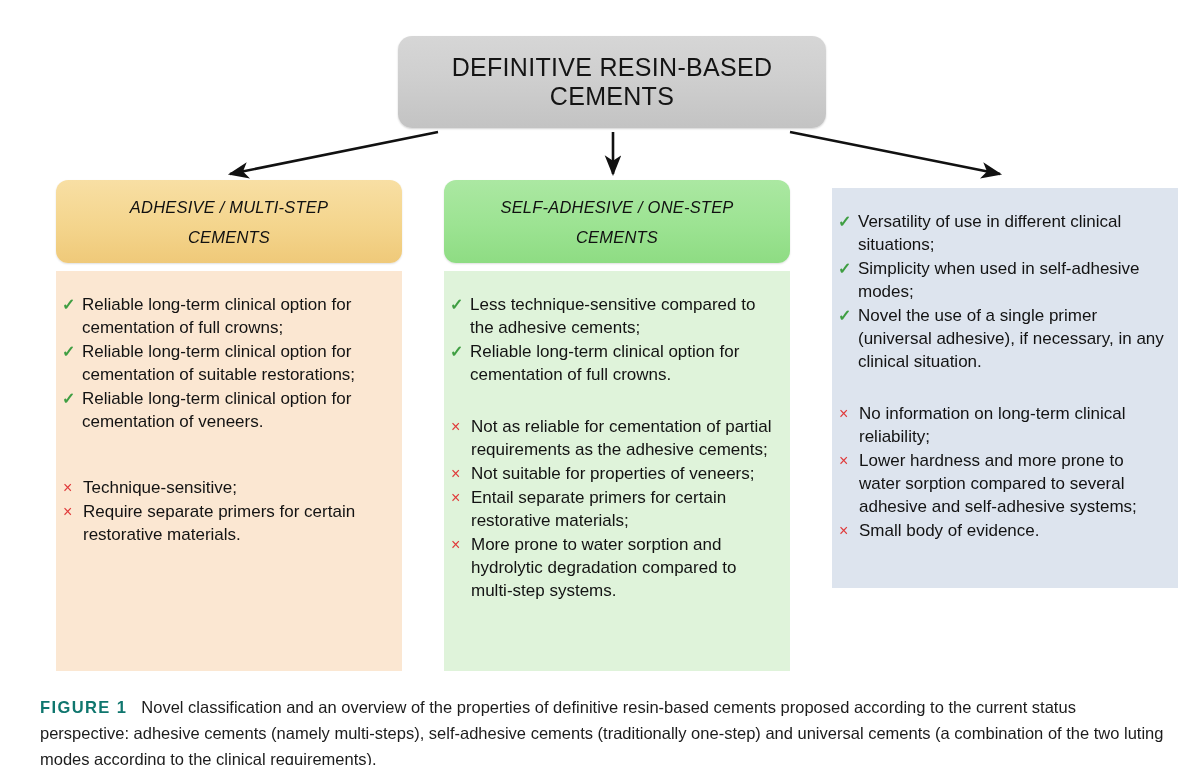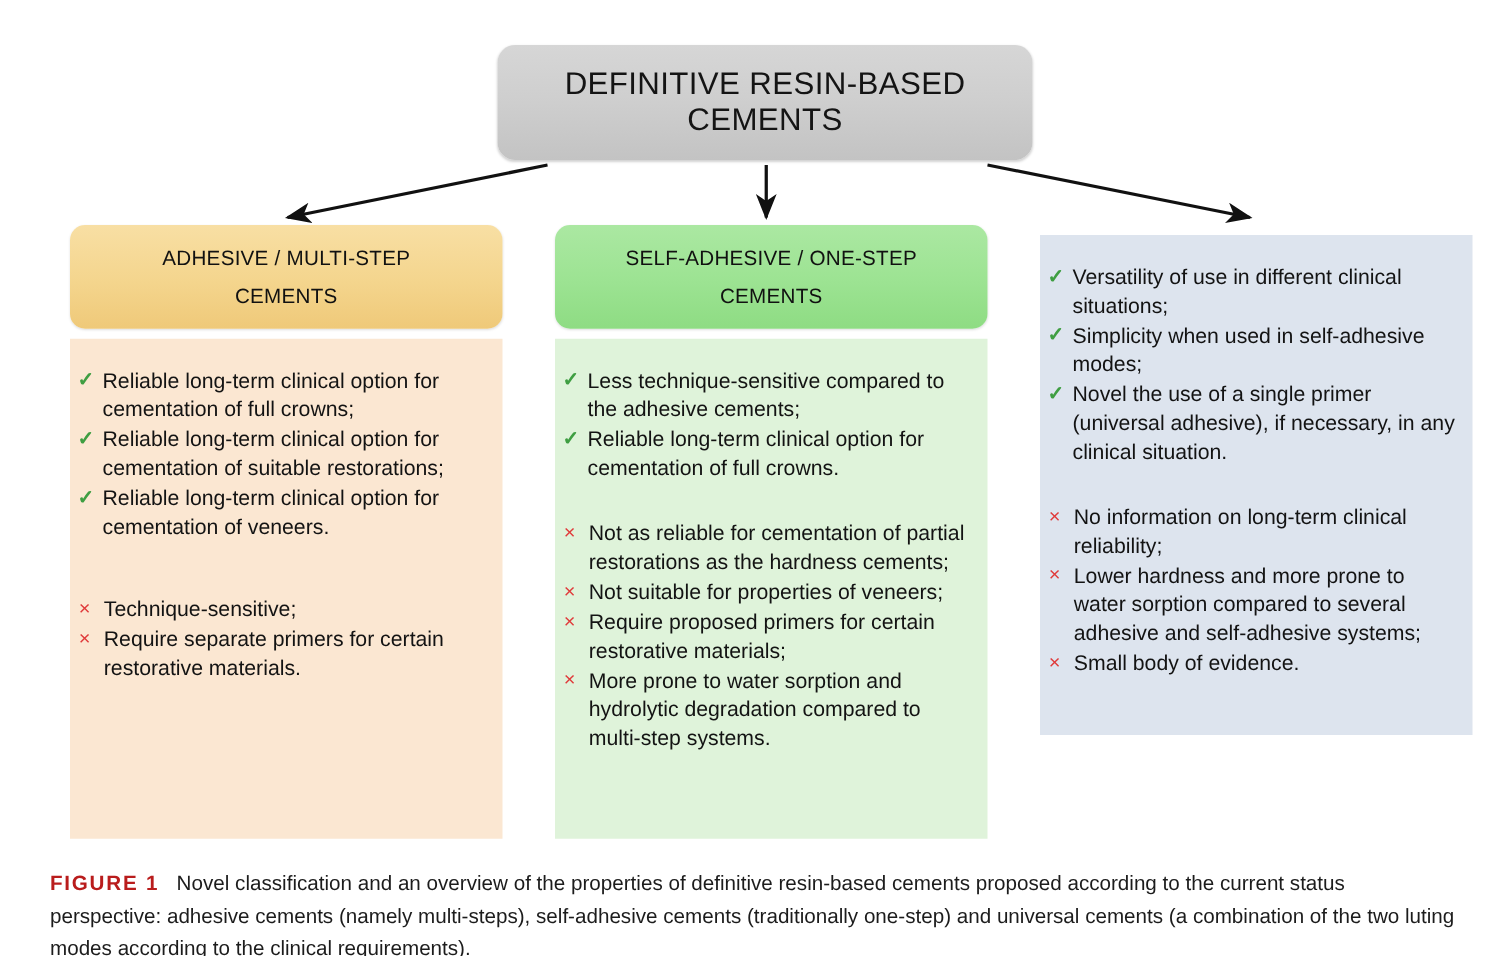--- a/index.html
+++ b/index.html
@@ -87,25 +87,27 @@
     margin: 8px 12px 0 12px;
     height: 400px;
     padding: 22px 14px 10px 4px;
     box-sizing: border-box;
     overflow: hidden;
   }
 
   
   .theme-orange .col-header {
     background: linear-gradient(180deg, #f8dfa4 0%, #f4d58d 55%, #efc979 100%);
+    font-style: italic;
   }
   .theme-orange .col-body { background: #fbe7d2; }
 
   .theme-green .col-header {
     background: linear-gradient(180deg, #abe8a2 0%, #9ce392 55%, #8edc83 100%);
+    font-style: italic;
   }
   .theme-green .col-body { background: #dff3da; }
 
   .theme-blue .col-header {
     background: linear-gradient(180deg, #b7cbe8 0%, #aac1e3 55%, #9ab6dd 100%);
   }
   .theme-blue .col-body { background: #dde4ee; }
 
   
   ul.bullets {
@@ -153,21 +155,21 @@
     left: 40px;
     top: 672px;
     width: 1128px;
     font-size: 16.5px;
     line-height: 26px;
     color: #1c1c1c;
   }
   .caption .fig-label {
     font-weight: 700;
     letter-spacing: 1.4px;
-    color: #b91c1c;
+    color: #0f766e;
     margin-right: 14px;
   }
 </style>
 </head>
 <body>
 
 <div id="figure-root">
 
   <div class="title-box">
     <span class="title-text">DEFINITIVE RESIN-BASED CEMENTS</span>
@@ -232,29 +234,29 @@
         </li>
         <li>
           <span class="bullet-mark mark-check">✓</span>
           <span class="bullet-text">Reliable long-term clinical option for cementation of full crowns.</span>
         </li>
       </ul>
       <div class="gap-block"></div>
       <ul class="bullets cons-list">
         <li>
           <span class="bullet-mark mark-cross">×</span>
-          <span class="bullet-text">Not as reliable for cementation of partial restorations as the hardness cements;</span>
+          <span class="bullet-text">Not as reliable for cementation of partial requirements as the adhesive cements;</span>
         </li>
         <li>
           <span class="bullet-mark mark-cross">×</span>
           <span class="bullet-text">Not suitable for properties of veneers;</span>
         </li>
         <li>
           <span class="bullet-mark mark-cross">×</span>
-          <span class="bullet-text">Require proposed primers for certain restorative materials;</span>
+          <span class="bullet-text">Entail separate primers for certain restorative materials;</span>
         </li>
         <li>
           <span class="bullet-mark mark-cross">×</span>
           <span class="bullet-text">More prone to water sorption and hydrolytic degradation compared to multi-step systems.</span>
         </li>
       </ul>
     </div>
   </div>
 
   <div class="column col-3 theme-blue">

